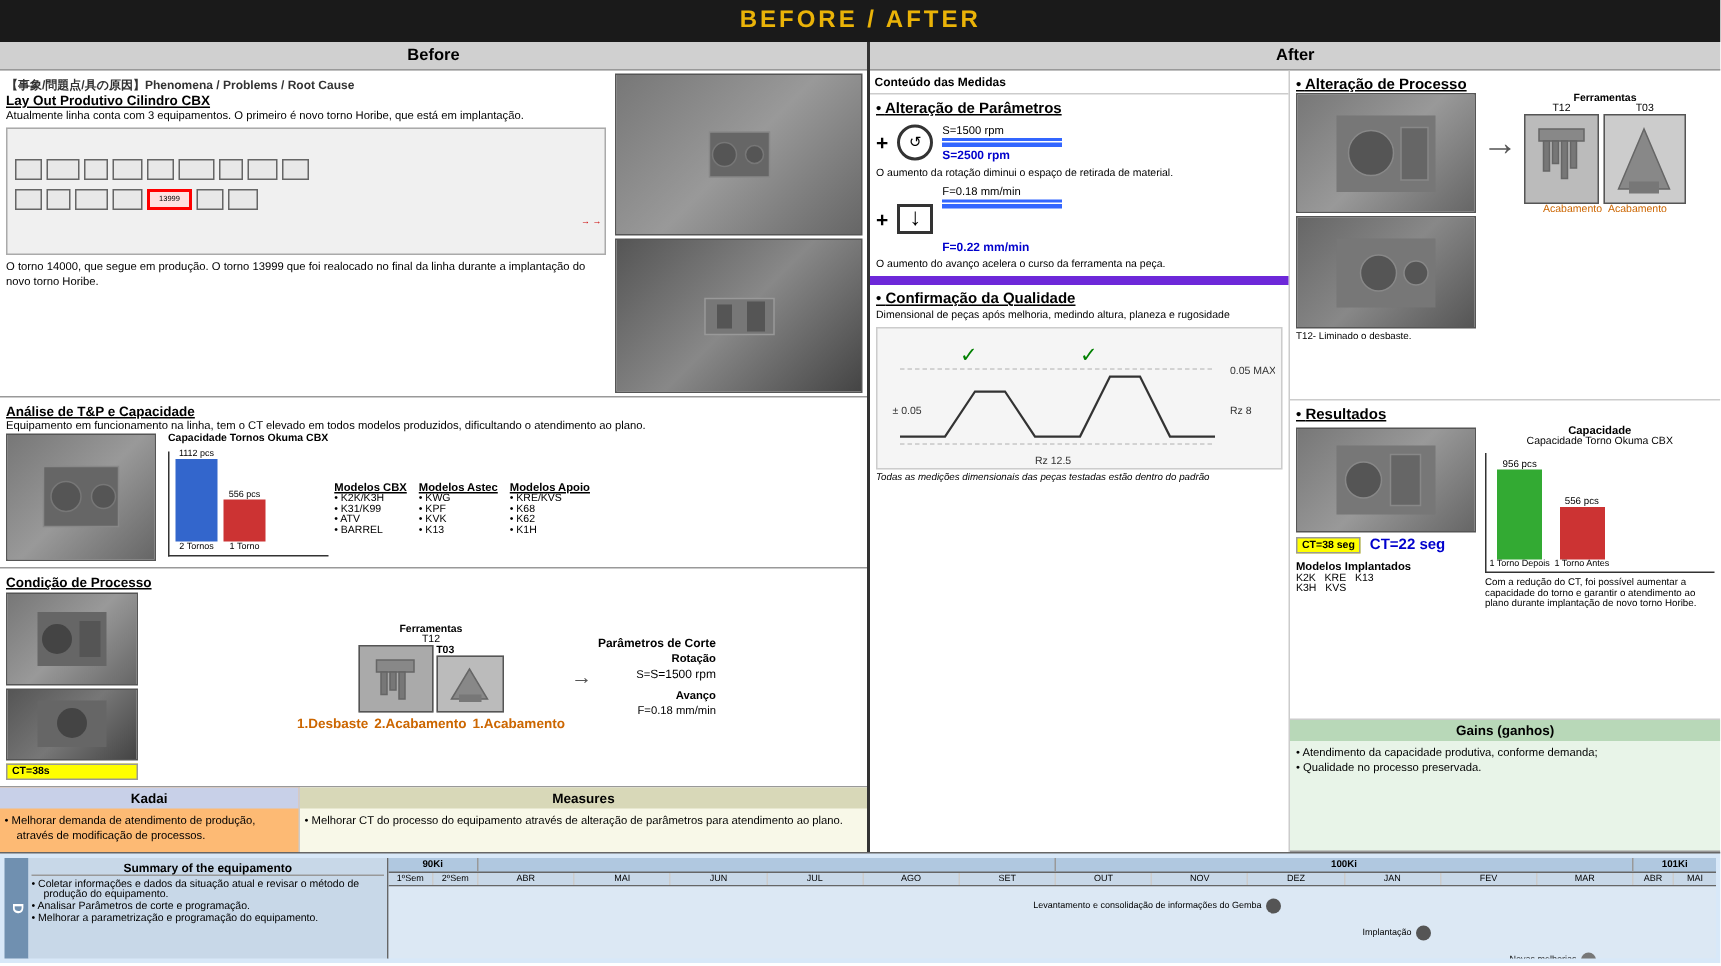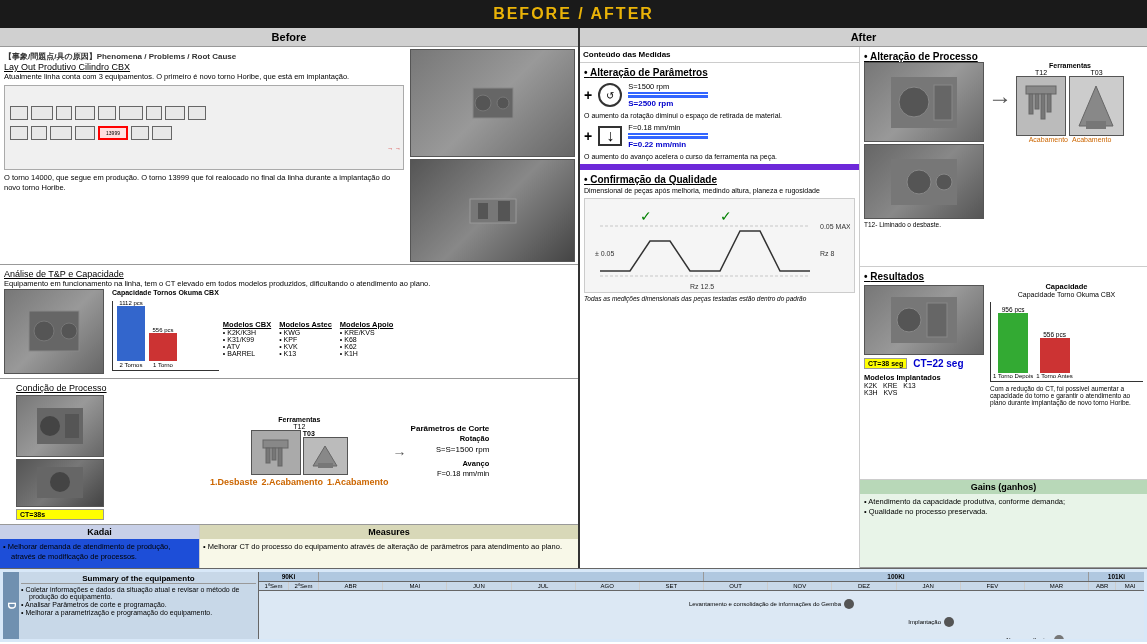--- a/index.html
+++ b/index.html
@@ -122,21 +122,21 @@
     .layout-row {
       display: flex;
       align-items: center;
       flex-wrap: wrap;
       gap: 1px;
       padding: 2px;
     }
 
     .small-title {
       font-size: 9px;
-      font-weight: normal;
+      font-weight: bold;
     }
 
     .body-text {
       font-size: 7.5px;
       line-height: 1.3;
     }
 
     .phenomena-header {
       font-size: 8px;
       font-weight: bold;
@@ -211,21 +211,20 @@
       font-size: 7.5px;
       text-decoration: underline;
     }
 
     
     .before-bottom {
       display: flex;
       flex: 1;
       padding: 4px;
       gap: 4px;
-      margin-left: 12px;
     }
 
     .condição-left {
       width: 190px;
       display: flex;
       flex-direction: column;
     }
 
     .condição-photos {
       display: flex;
@@ -604,21 +603,21 @@
             <div style="font-weight:bold;font-size:7.5px;margin-top:3px;">Avanço</div>
             <div style="font-size:7.5px;">
               <span>F=0.18 mm/min</span>
             </div>
           </div>
         </div>
       </div>
     </div>
 
     <div class="bottom-gains-inner" style="border-top:1px solid #999;height:88px;">
-      <div class="kadai-box" style="background:#1d4ed8;">
+      <div class="kadai-box" style="background:#fdba74;">
         <div style="font-size:9px;font-weight:bold;text-align:center;background:#c8d0e8;margin:-3px -3px 3px -3px;padding:2px;">Kadai</div>
         <div class="body-text bullet">Melhorar demanda de atendimento de produção, através de modificação de processos.</div>
       </div>
       <div class="measures-box" style="background:#f8f8e8;">
         <div style="font-size:9px;font-weight:bold;text-align:center;background:#d8d8b8;margin:-3px -3px 3px -3px;padding:2px;">Measures</div>
         <div class="body-text bullet">Melhorar CT do processo do equipamento através de alteração de parâmetros para atendimento ao plano.</div>
       </div>
     </div>
   </div>
 
@@ -649,21 +648,21 @@
           </div>
           <div style="font-size:7px;margin-bottom:4px;">O aumento da rotação diminui o espaço de retirada de material.</div>
 
           <div class="param-row">
             <span class="param-plus">+</span>
             <div class="arrow-icon" style="border:2px solid #333;width:24px;height:20px;">↓</div>
             <div style="display:flex;flex-direction:column;gap:1px;">
               <span style="font-size:7.5px;">F=0.18 mm/min</span>
               <div style="height:2px;width:80px;background:#3366ff;"></div>
               <div style="height:3px;width:80px;background:#3366ff;"></div>
-              <span class="blue-text" style="font-size:8px;">F=0.22 mm/min</span>
+              <span class="blue-text" style="font-size:8px;margin-top:20px;">F=0.22 mm/min</span>
             </div>
           </div>
           <div style="font-size:7px;">O aumento do avanço acelera o curso da ferramenta na peça.</div>
         </div>
 
         <div style="padding:4px;flex:1;">
           <div style="font-size:10px;font-weight:bold;text-decoration:underline;">
             • <span>Confirmação da Qualidade</span>
           </div>
           <div style="font-size:7px;margin:2px 0;">Dimensional de peças após melhoria, medindo altura, planeza e rugosidade</div>

